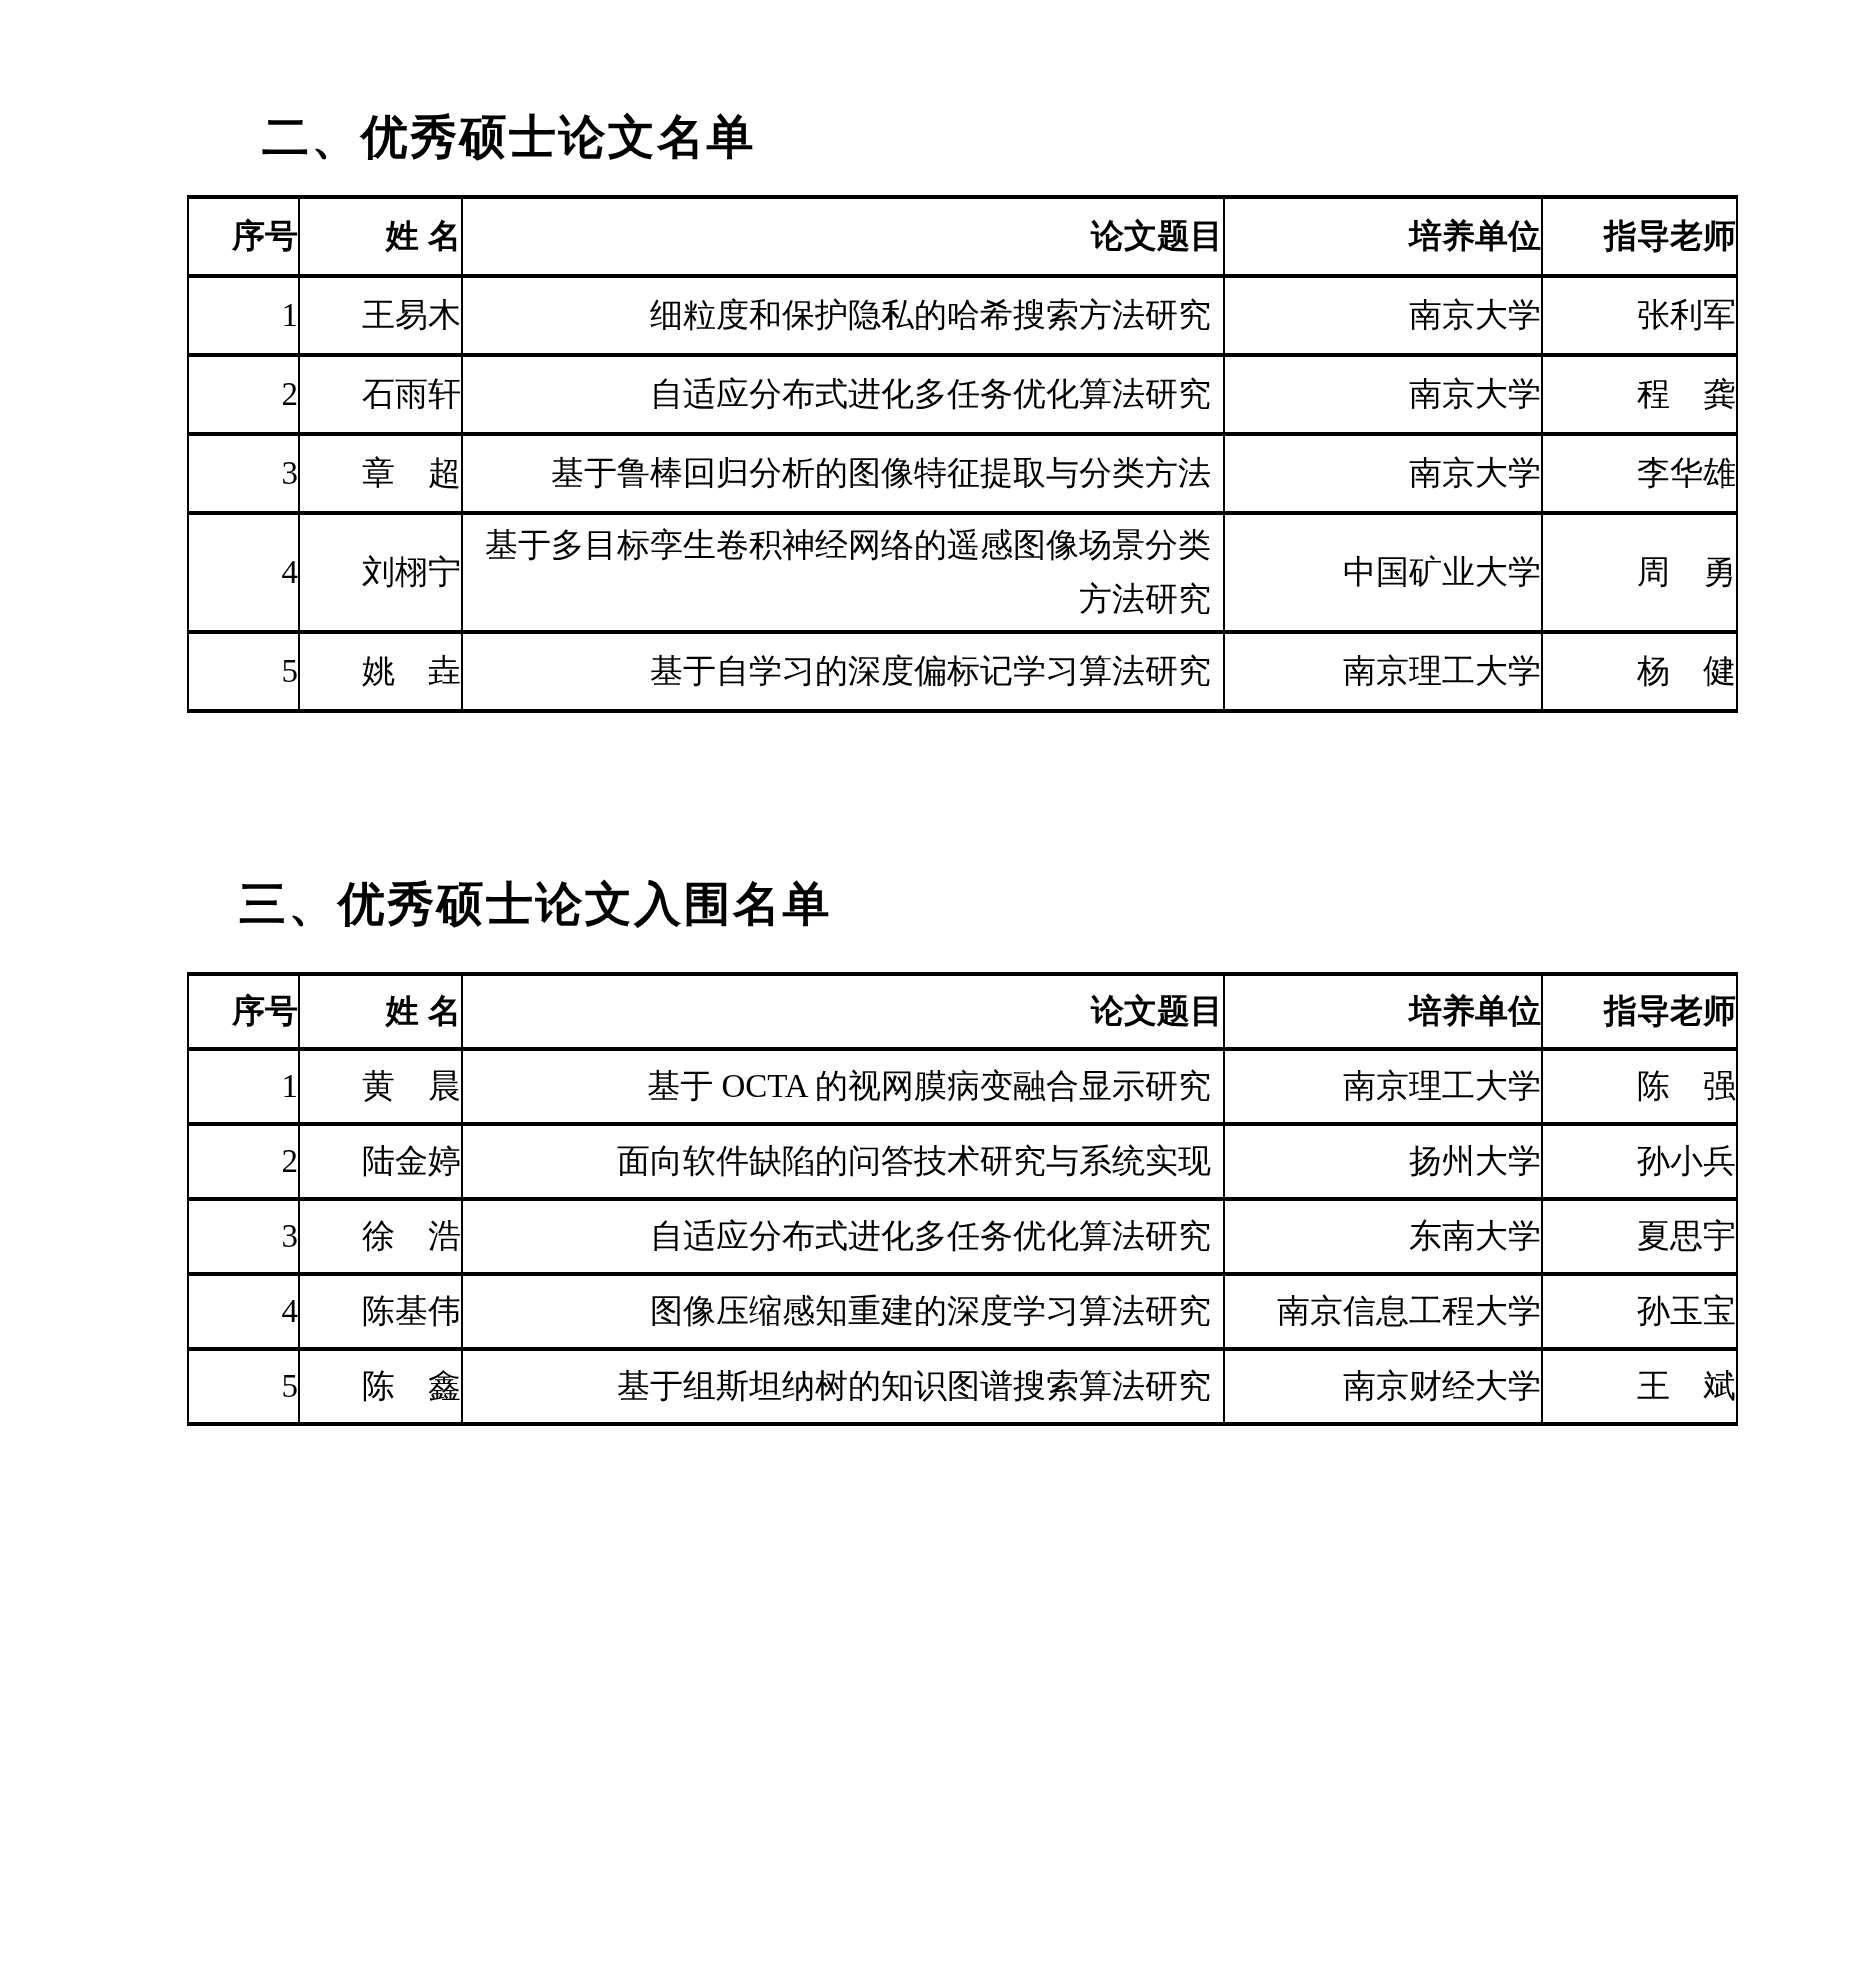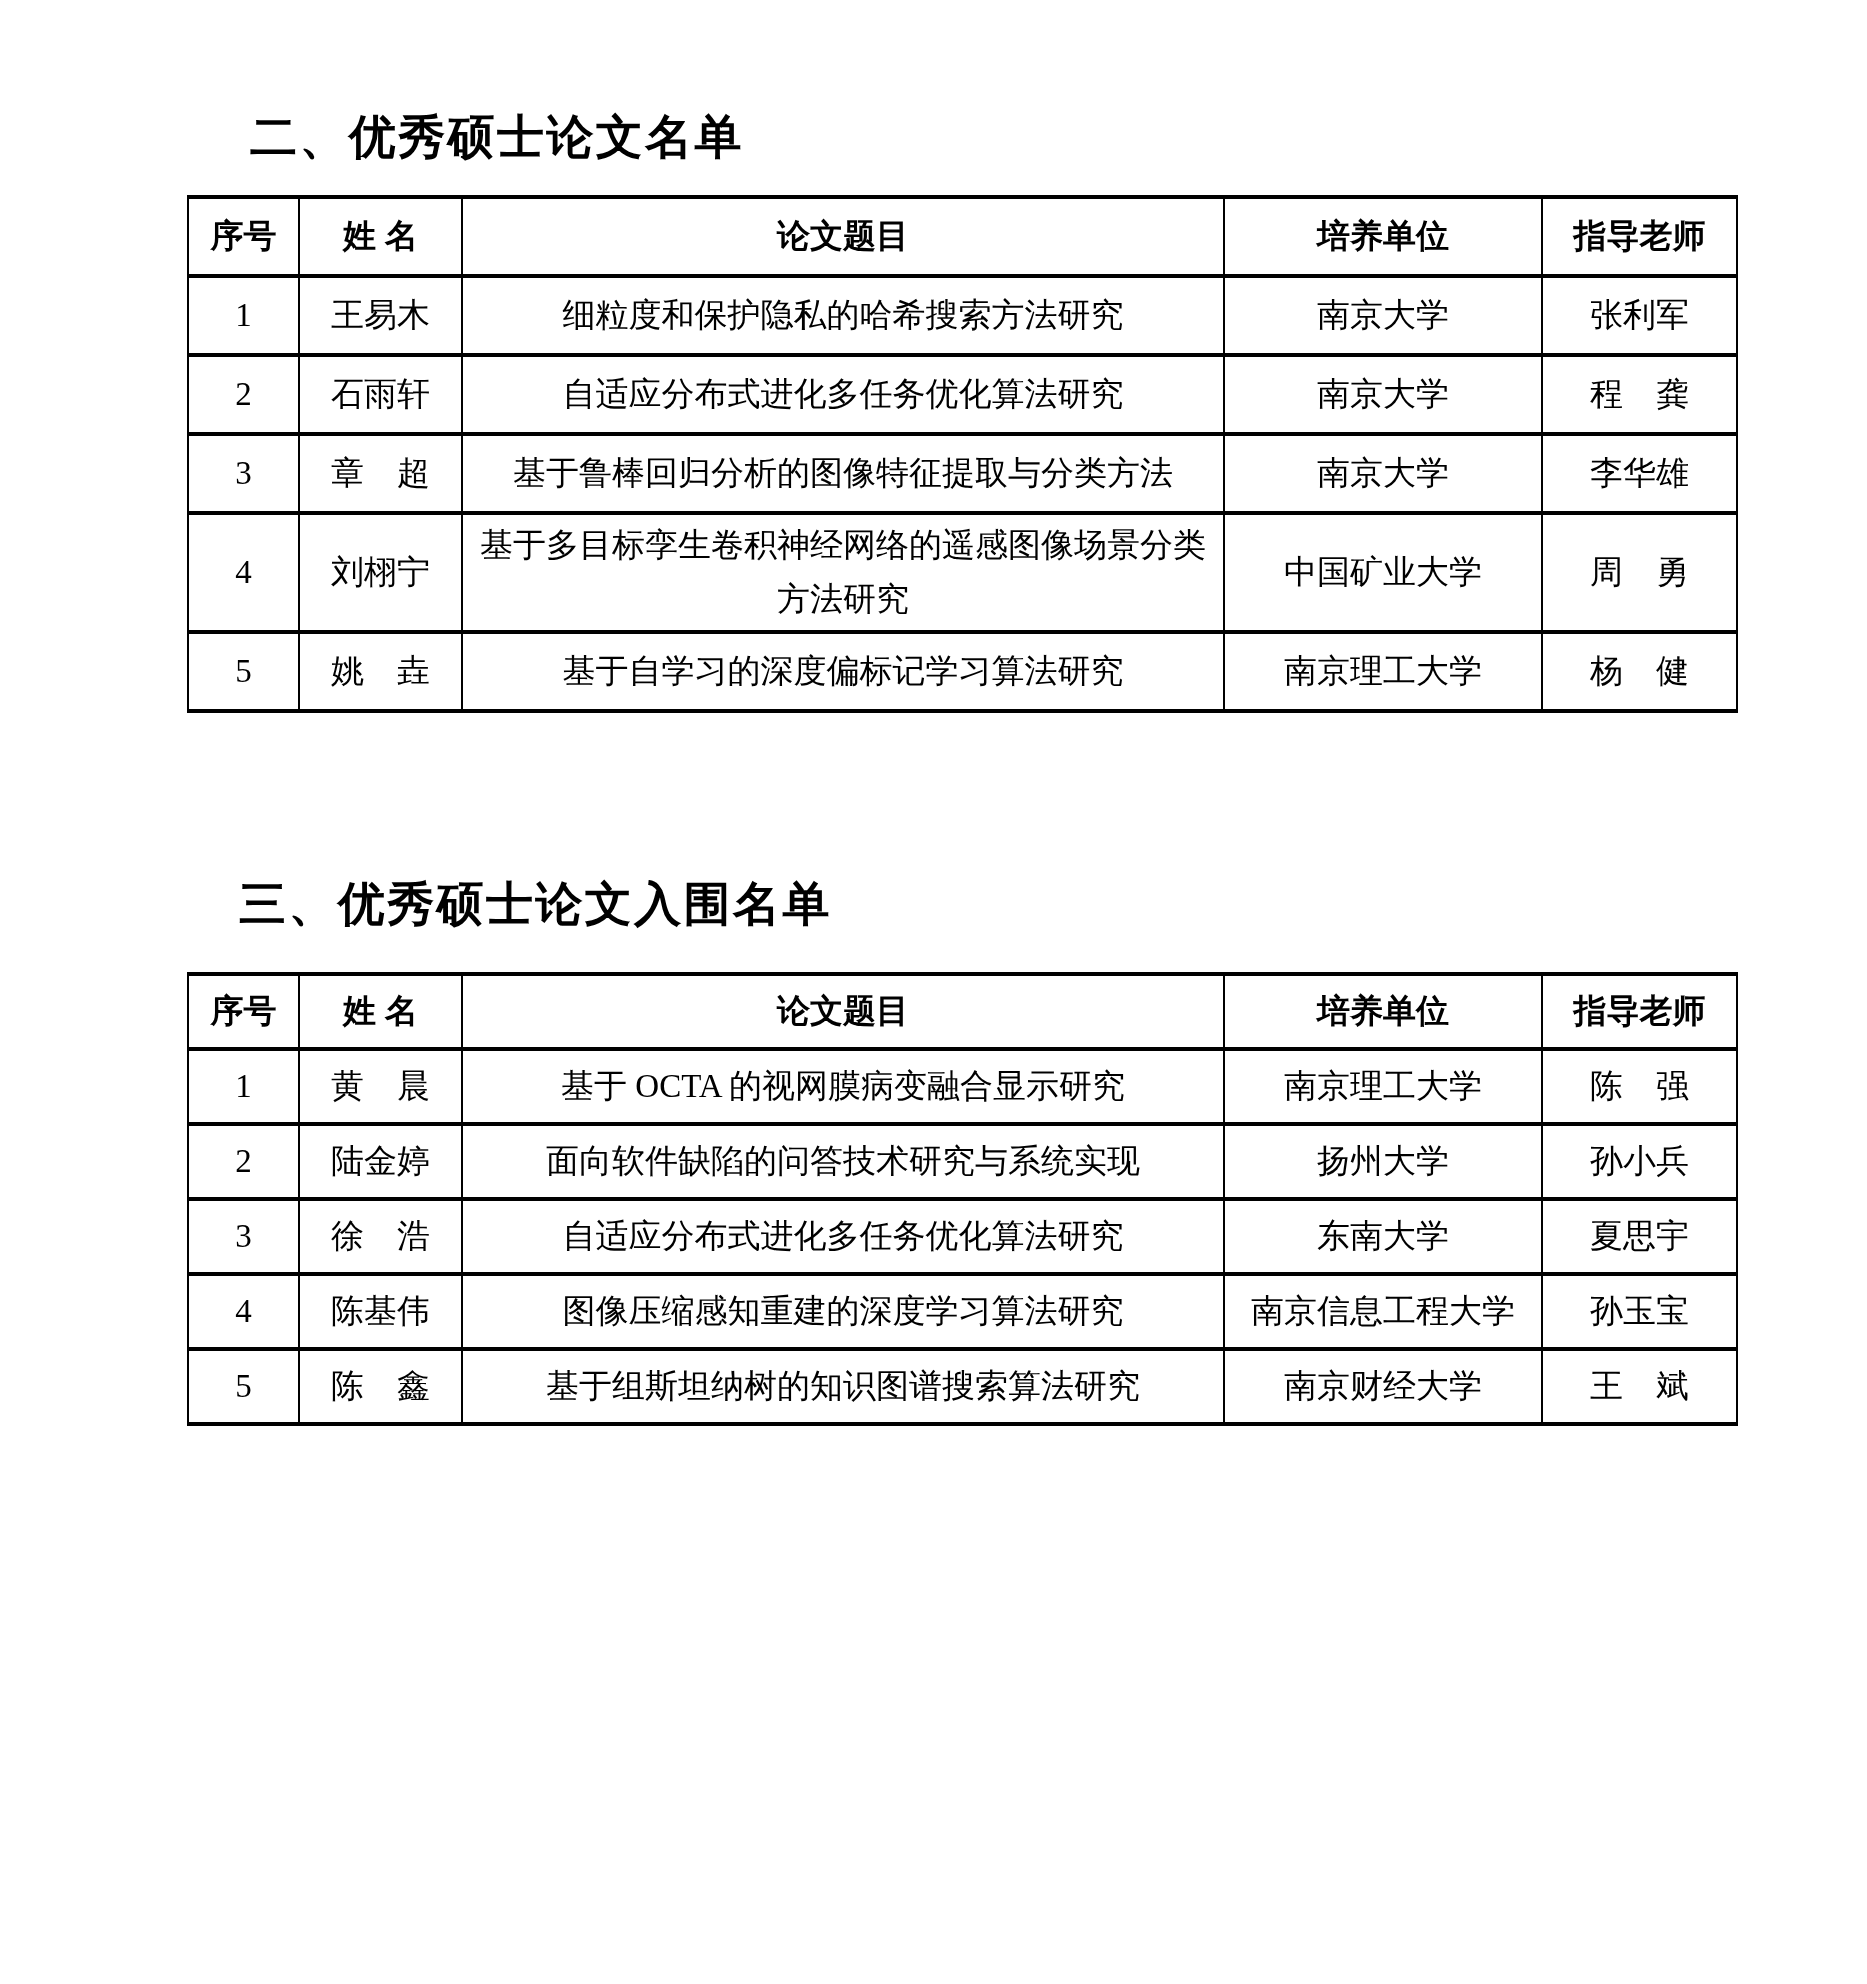--- a/index.html
+++ b/index.html
@@ -14,38 +14,38 @@
   }
   .section-heading {
     position: absolute;
     font-family: "Liberation Sans", sans-serif;
     font-weight: 700;
     font-size: 47px;
     line-height: 1.15;
     letter-spacing: 2.4px;
     white-space: nowrap;
   }
-  #heading-1 { left: 250px; top: 110px; }
+  #heading-1 { left: 262px; top: 110px; }
   #heading-2 { left: 239px; top: 877px; }
 
   table.thesis-table {
     position: absolute;
     left: 187px;
     width: 1548px;
     border-collapse: collapse;
     table-layout: fixed;
   }
   #table-1 { top: 195px; }
   #table-2 { top: 972px; }
 
   .thesis-table th, .thesis-table td {
     border: 2px solid #000000;
     border-top-width: 4px;
     border-bottom-width: 4px;
-    text-align: center;
+    text-align: right;
     vertical-align: middle;
     overflow: hidden;
   }
   .thesis-table th {
     font-family: "Liberation Sans", sans-serif;
     font-weight: 700;
     font-size: 33px;
     white-space: nowrap;
   }
   .thesis-table td {

